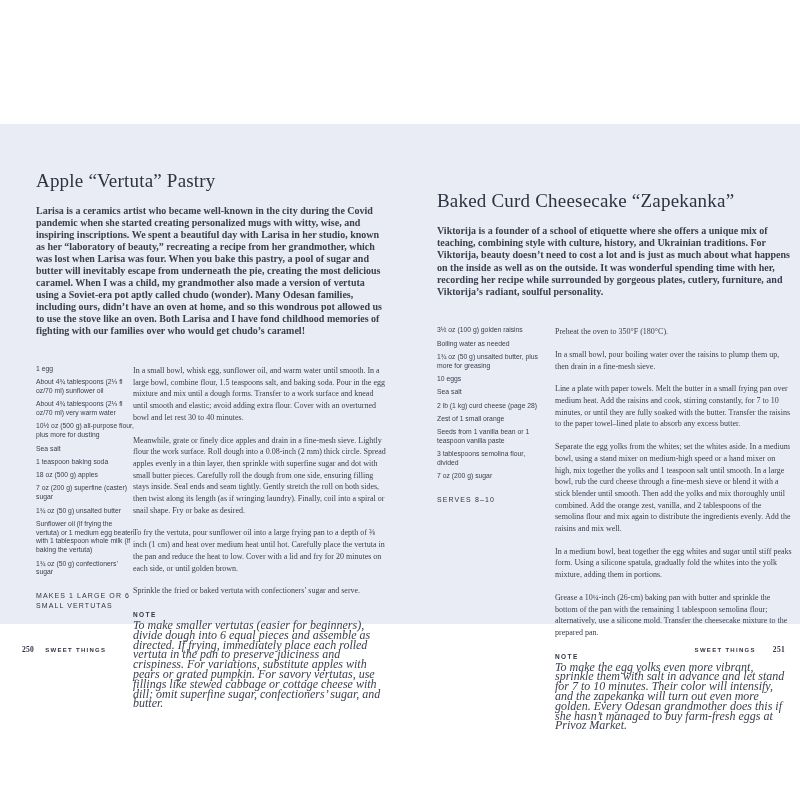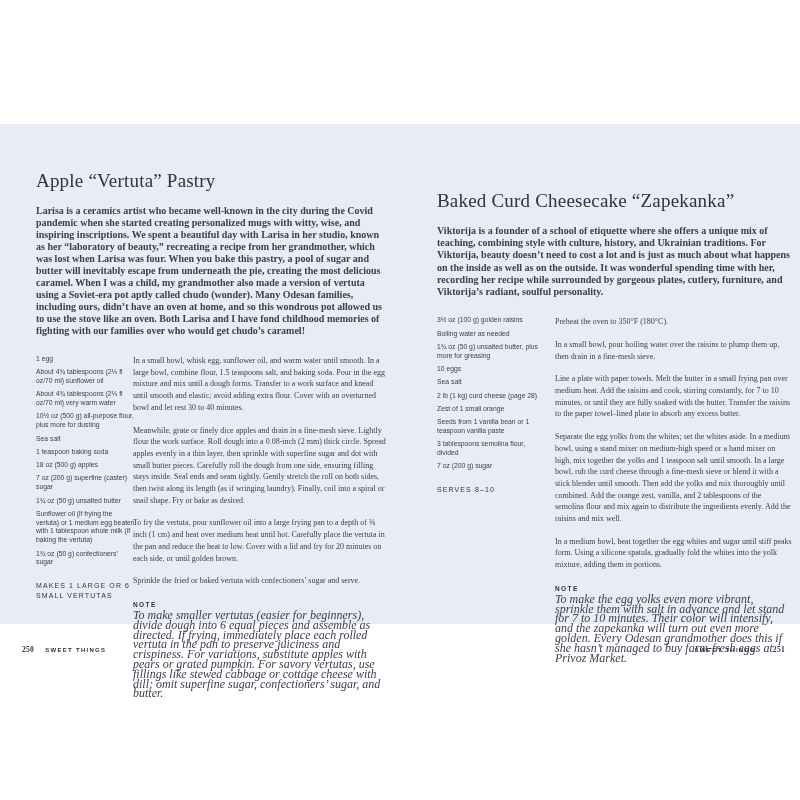--- a/index.html
+++ b/index.html
@@ -18,21 +18,21 @@
   .page-right{padding:66px 8px 0 37px;}
   .title{
     margin:0;font-size:19px;line-height:22px;font-weight:500;
     color:#2e3340;letter-spacing:.2px;font-family:"Liberation Serif", serif;
   }
   .intro{
     margin:13px 0 0 0;font-size:10px;line-height:12px;
     font-weight:bold;color:#3b404e;text-align:left;
   }
   .page-right .intro{line-height:12.2px;}
-  .cols{display:flex;margin-top:18px;}
+  .cols{display:flex;margin-top:28px;}
   .ing-col{width:100px;flex:0 0 100px;}
   .method-col{flex:1;margin-left:-3px;padding-left:0;}
   .page-right .ing-col{width:108px;flex:0 0 108px;}
   .page-right .method-col{margin-left:10px;}
   .ing{
     margin:0 0 4.5px 0;font-family:"Liberation Sans", sans-serif;
     font-size:6.8px;line-height:8.8px;color:#3c4150;
   }
   .yield{
     margin:14px 0 0 0;font-family:"Liberation Sans", sans-serif;
@@ -111,20 +111,21 @@
         <p class="ing">3 tablespoons semolina flour, divided</p>
         <p class="ing">7 oz (200 g) sugar</p>
         <p class="yield">SERVES 8–10</p>
       </div>
       <div class="method-col">
         <p class="mp">Preheat the oven to 350°F (180°C).</p>
         <p class="mp">In a small bowl, pour boiling water over the raisins to plump them up, then drain in a fine-mesh sieve.</p>
         <p class="mp">Line a plate with paper towels. Melt the butter in a small frying pan over medium heat. Add the raisins and cook, stirring constantly, for 7 to 10 minutes, or until they are fully soaked with the butter. Transfer the raisins to the paper towel–lined plate to absorb any excess butter.</p>
         <p class="mp">Separate the egg yolks from the whites; set the whites aside. In a medium bowl, using a stand mixer on medium-high speed or a hand mixer on high, mix together the yolks and 1 teaspoon salt until smooth. In a large bowl, rub the curd cheese through a fine-mesh sieve or blend it with a stick blender until smooth. Then add the yolks and mix thoroughly until combined. Add the orange zest, vanilla, and 2 tablespoons of the semolina flour and mix again to distribute the ingredients evenly. Add the raisins and mix well.</p>
         <p class="mp">In a medium bowl, beat together the egg whites and sugar until stiff peaks form. Using a silicone spatula, gradually fold the whites into the yolk mixture, adding them in portions.</p>
+        <p class="mp">Grease a 10¼-inch (26-cm) baking pan with butter and sprinkle the bottom of the pan with the remaining 1 tablespoon semolina flour; alternatively, use a silicone mold. Transfer the cheesecake mixture to the prepared pan.</p>
         <div class="note-block">
           <p class="note-label">NOTE</p>
           <p class="note-text">To make the egg yolks even more vibrant, sprinkle them with salt in advance and let stand for 7 to 10 minutes. Their color will intensify, and the zapekanka will turn out even more golden. Every Odesan grandmother does this if she hasn’t managed to buy farm-fresh eggs at Privoz Market.</p>
         </div>
       </div>
     </div>
     <div class="footer footer-right">
       <span class="section">SWEET THINGS</span>
       <span class="pagenum">251</span>
     </div>

